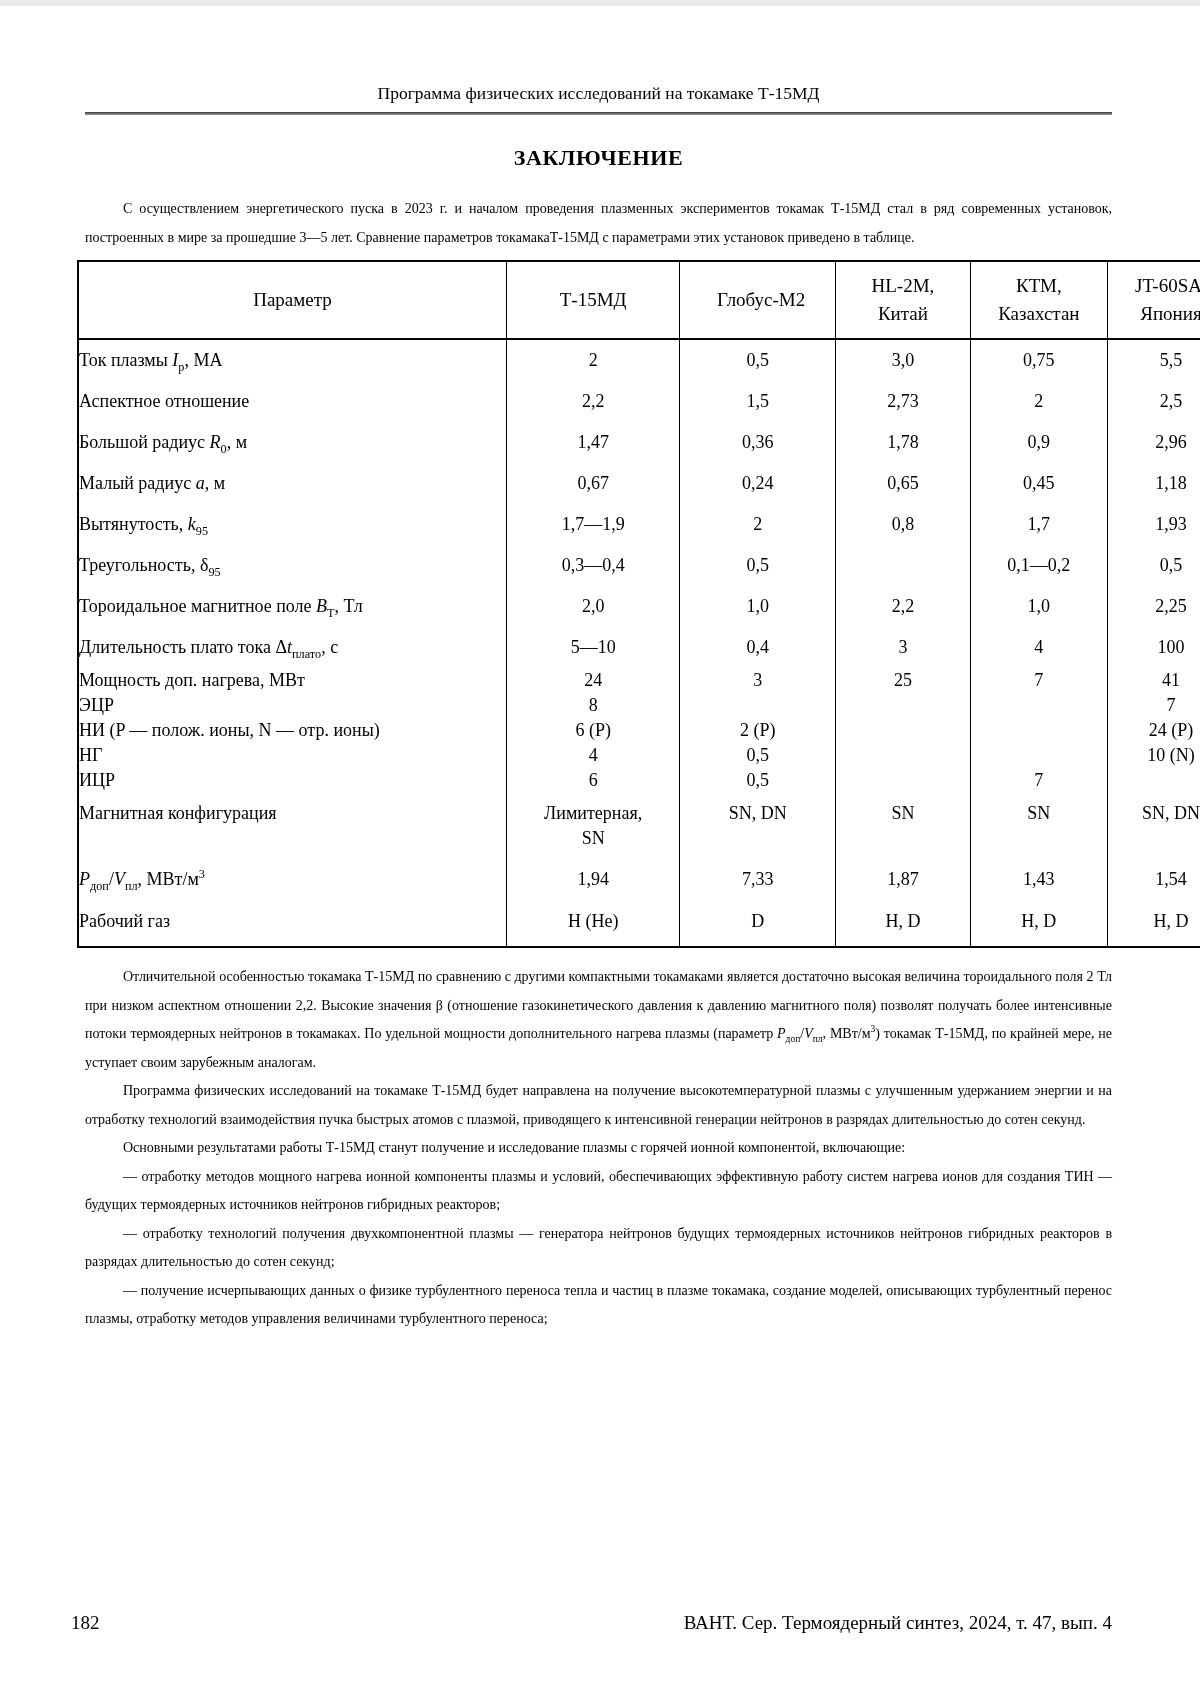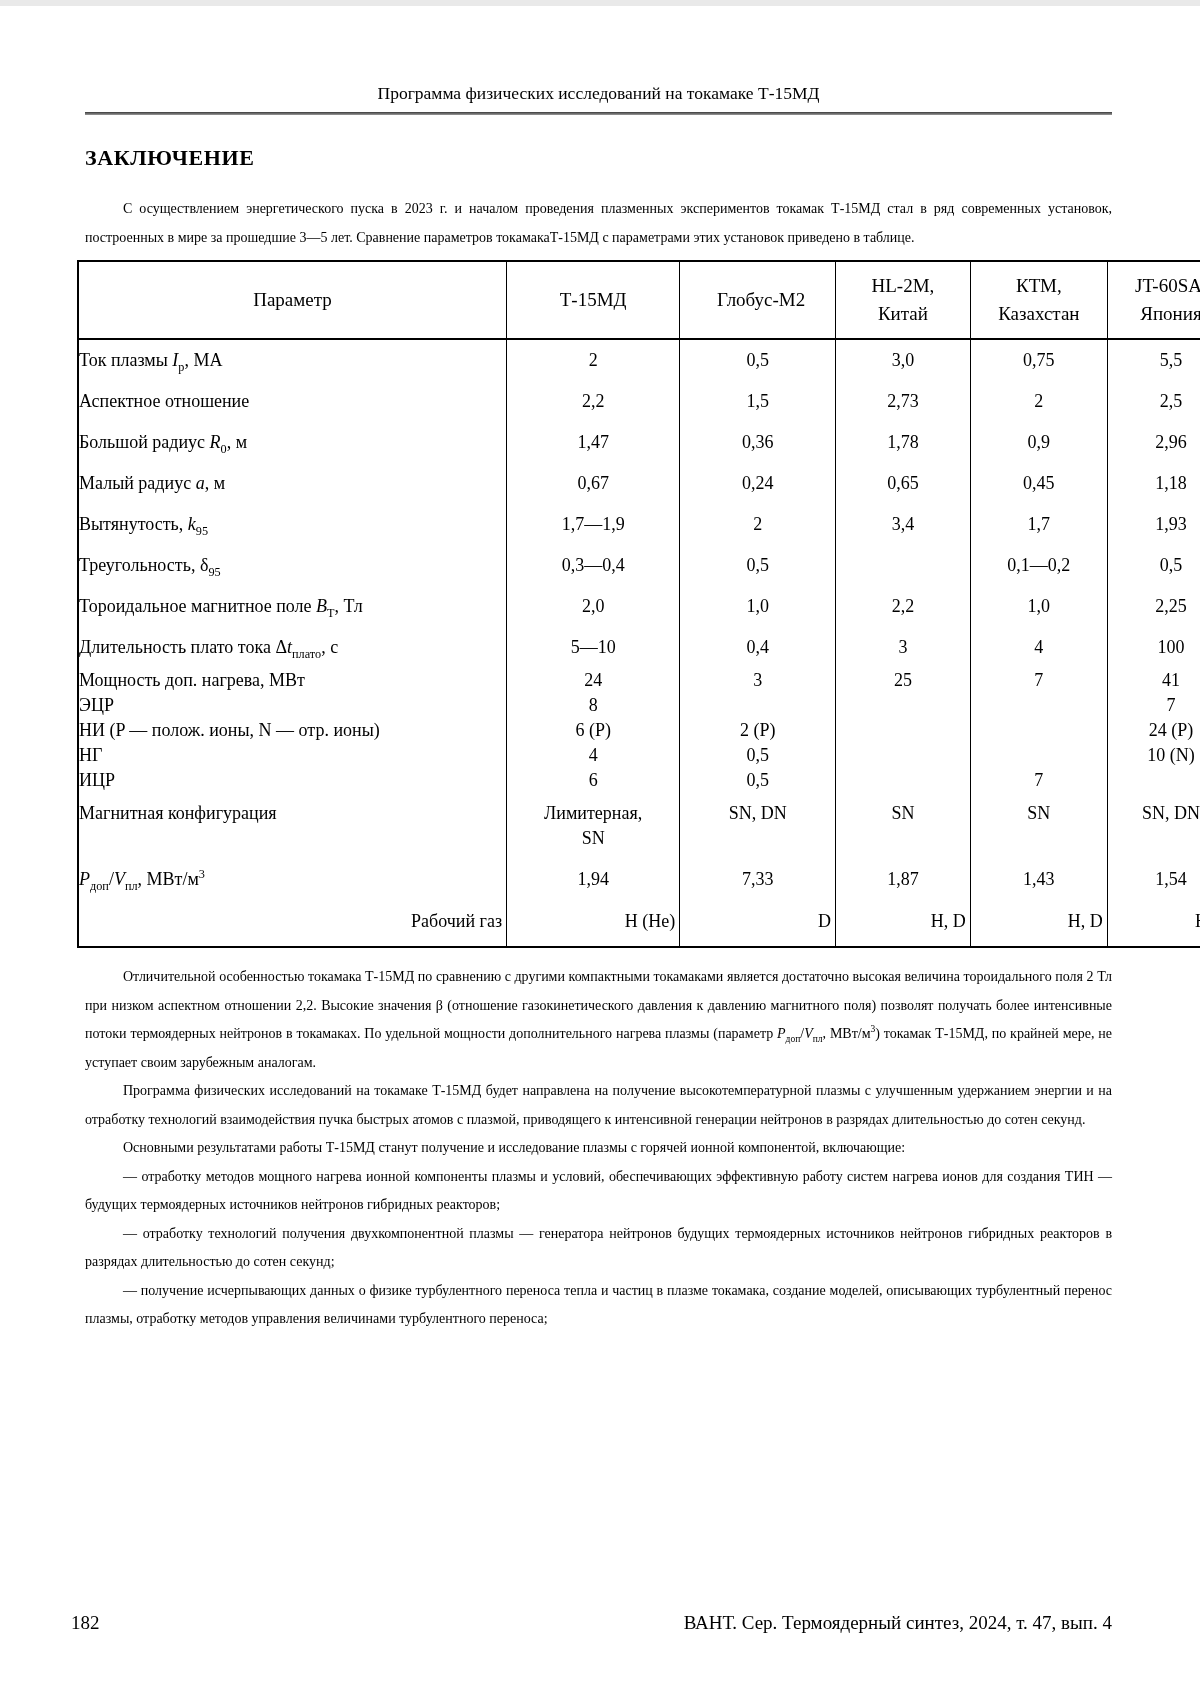--- a/index.html
+++ b/index.html
@@ -19,21 +19,21 @@
     font-size:17.5px;
     line-height:22px;
   }
   .head-rule{
     margin-top:8px;
     height:3px;
     background:linear-gradient(#3a3a3a,#9a9a9a);
   }
   .title{
     margin-top:30px;
-    text-align:left;
+    text-align:center;
     font-weight:bold;
     font-size:22px;
     letter-spacing:0.6px;
   }
   .para{
     margin:0;
     font-size:14px;
     line-height:28.5px;
     text-align:justify;
     text-indent:38px;
@@ -80,21 +80,21 @@
     vertical-align:top;
     padding:0 4px;
     line-height:25px;
   }
   table.cmp tbody td.lbl{
     text-align:left;
     padding-left:0;
   }
   table.cmp tr.norm td{padding-top:8px;padding-bottom:8px;}
   table.cmp tr.tight td{padding-top:0;padding-bottom:0;}
-  table.cmp tr.last td{padding-top:9px;padding-bottom:12px;text-align:right;}
+  table.cmp tr.last td{padding-top:9px;padding-bottom:12px;}
   .discussion{margin-top:15px;}
   sub,sup{font-size:68%;line-height:0;}
   .it{font-style:italic;}
   .footer{
     position:absolute;
     left:71px;right:88px;top:1606px;
     display:flex;
     justify-content:space-between;
     font-size:19px;
   }
@@ -154,21 +154,21 @@
             <td>0,67</td>
             <td>0,24</td>
             <td>0,65</td>
             <td>0,45</td>
             <td>1,18</td>
           </tr>
           <tr class="norm">
             <td class="lbl"><span>Вытянутость, </span><span class="it">k</span><sub>95</sub></td>
             <td>1,7—1,9</td>
             <td>2</td>
-            <td>3,4</td>
+            <td>0,8</td>
             <td>1,7</td>
             <td>1,93</td>
           </tr>
           <tr class="norm">
             <td class="lbl"><span>Треугольность, δ</span><sub>95</sub></td>
             <td>0,3—0,4</td>
             <td>0,5</td>
             <td></td>
             <td>0,1—0,2</td>
             <td>0,5</td>

